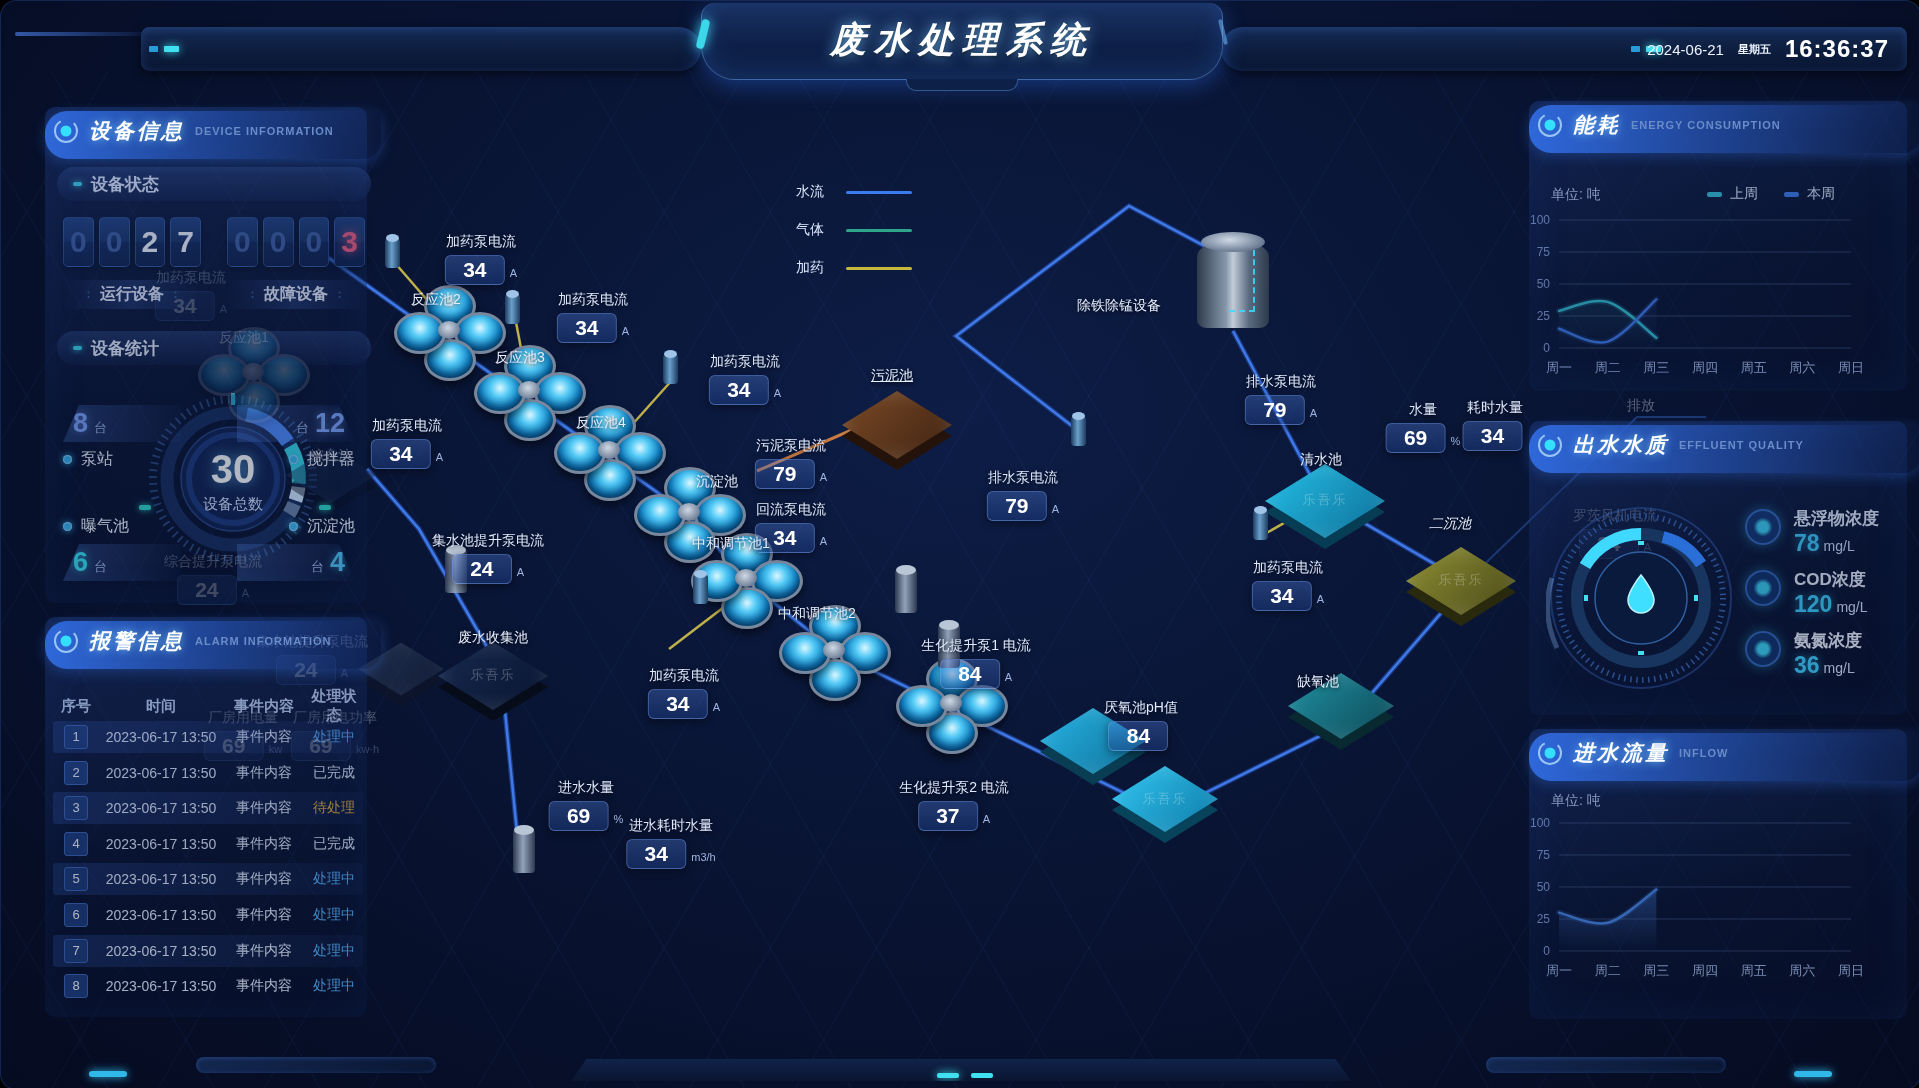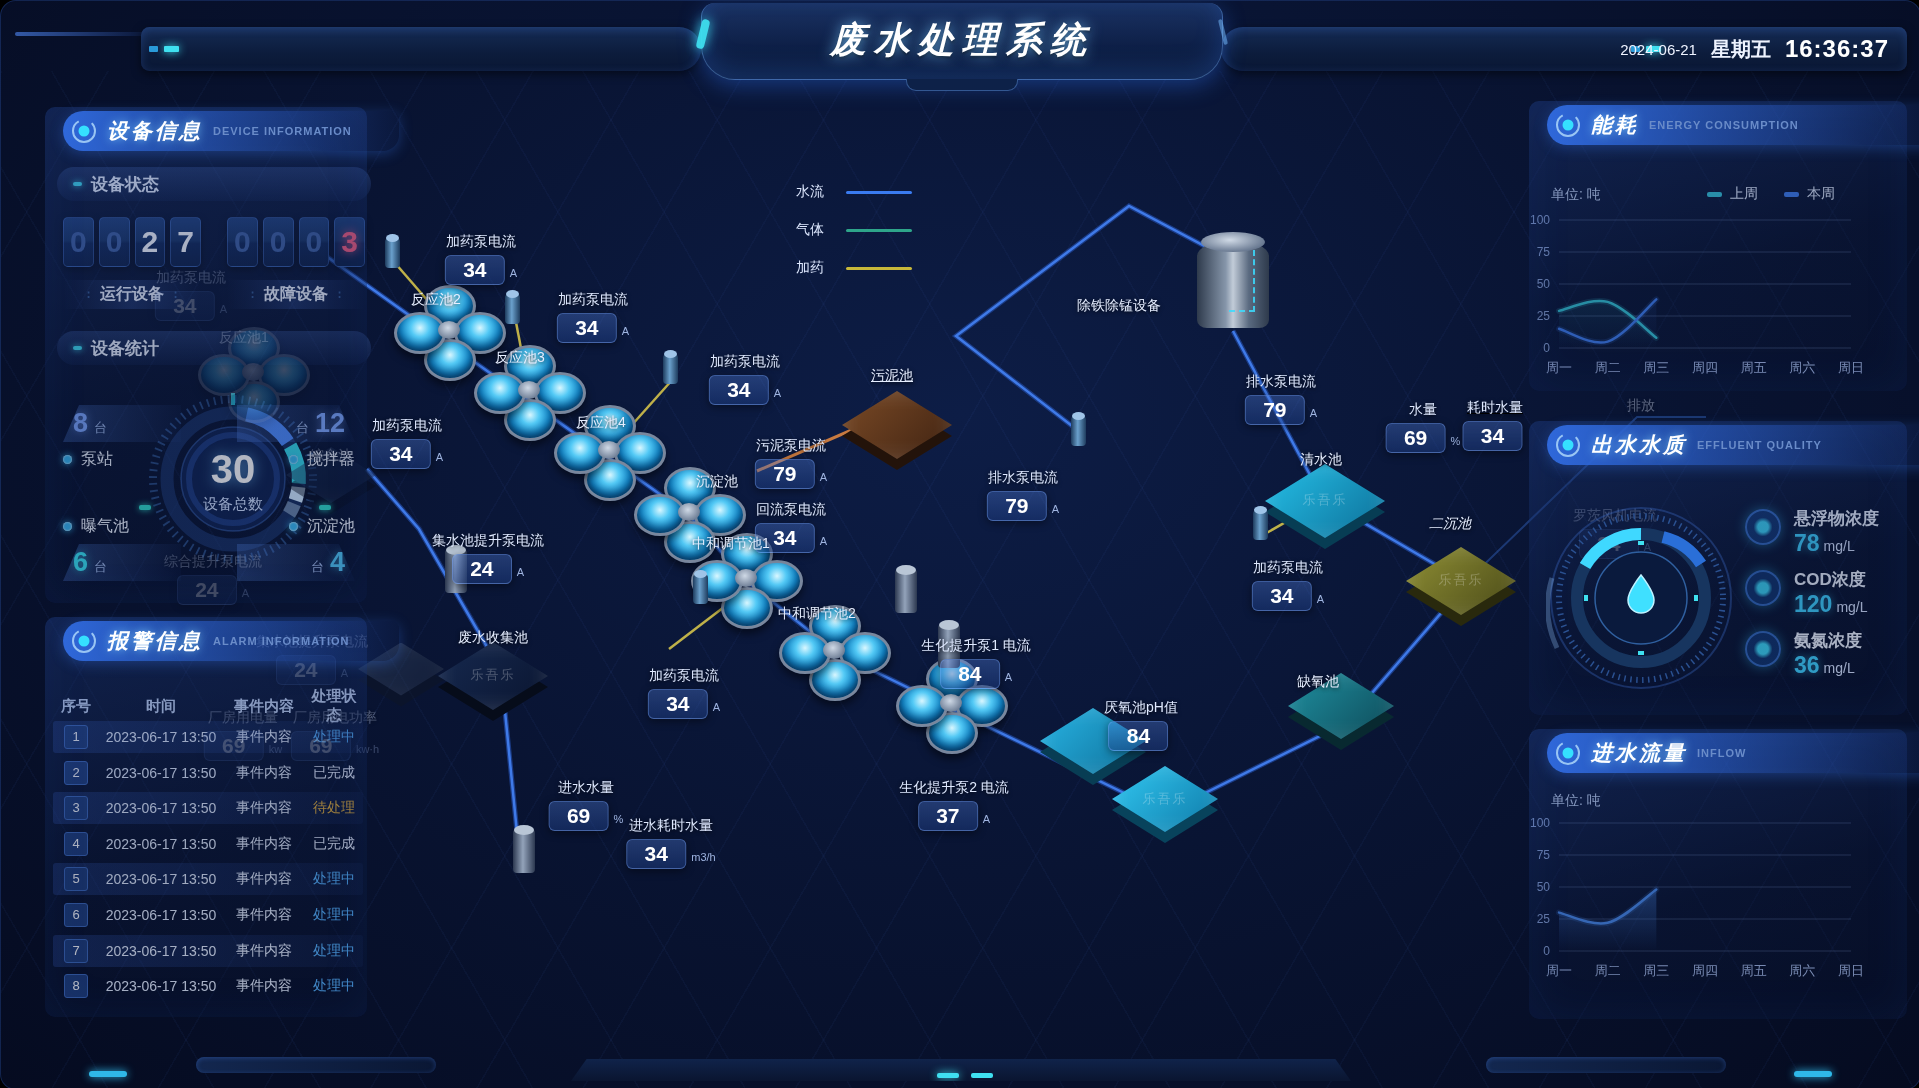--- a/index.html
+++ b/index.html
@@ -22,30 +22,30 @@
     background:linear-gradient(180deg,#1a3263 0%,#0e2048 55%,#0a1836 100%);
     border:1px solid rgba(110,170,255,.45);border-top:none;
     border-radius:14px 14px 34px 34px;
     box-shadow:0 6px 22px rgba(50,120,255,.35), inset 0 -10px 24px rgba(60,130,255,.22);}
   #title-pill:before{content:"";position:absolute;left:-3px;top:16px;width:8px;height:30px;background:#3fe0f0;border-radius:4px;transform:rotate(14deg);box-shadow:0 0 12px #3fe0f0;opacity:.95}
   #title-pill:after{content:"";content:"";position:absolute;right:-3px;top:16px;width:4px;height:26px;background:rgba(120,190,255,.5);border-radius:4px;transform:rotate(-14deg)}
   #page-title{width:100%;text-align:center;line-height:74px;font-size:36px;font-weight:900;font-style:italic;color:#fff;letter-spacing:8px;text-shadow:0 0 14px rgba(120,200,255,.8),0 2px 3px rgba(0,0,0,.6)}
   #title-notch{position:absolute;left:905px;top:78px;width:110px;height:11px;background:#0d2148;border:1px solid rgba(110,170,255,.4);border-top:none;border-radius:0 0 10px 10px;z-index:8}
   #datetime{position:absolute;right:18px;top:0;height:44px;display:flex;align-items:center;gap:14px;z-index:8;color:#eef3ff}
   #datetime .d{font-size:15px;font-weight:400}
-  #datetime .w{font-size:20px;font-weight:700}
+  #datetime .w{font-size:11px;font-weight:700}
   #datetime .t{font-size:24px;font-weight:800;letter-spacing:1px;color:#fff}
   
   .panel{position:absolute;z-index:6;border-radius:10px;
     background:linear-gradient(165deg, rgba(32,60,126,.40), rgba(12,26,62,.34) 55%, rgba(8,18,46,.26));
     box-shadow:inset 0 0 46px rgba(40,90,200,.10);}
-  .p-head{position:absolute;left:0;top:4px;height:40px;display:flex;align-items:center;gap:10px;padding:0 16px 0 8px;z-index:2;
+  .p-head{position:absolute;left:0;top:4px;height:40px;display:flex;align-items:center;gap:10px;padding:0 16px 8px 8px;z-index:2;
     border-radius:22px 8px 18px 22px;
     background:linear-gradient(90deg,#2f68da 0%, rgba(46,102,216,.58) 42%, rgba(28,64,150,.10) 100%);
-    box-shadow:0 3px 14px rgba(60,130,255,.30);margin-left:18px;}
+    box-shadow:0 3px 14px rgba(60,130,255,.30);}
   .p-title{font-size:21px;font-weight:800;font-style:italic;color:#fff;letter-spacing:3px;text-shadow:0 0 10px rgba(130,210,255,.8)}
   .p-sub{font-size:11px;color:#6a8cc9;letter-spacing:1px;font-weight:700}
   .hicon{width:26px;height:26px;flex:0 0 auto}
   .section-bar{position:absolute;height:34px;border-radius:17px;display:flex;align-items:center;padding-left:16px;gap:9px;
     background:linear-gradient(180deg, rgba(96,146,246,.24), rgba(42,82,172,.10));
     color:#eef4ff;font-size:17px;font-weight:700;z-index:2}
   .section-bar:before{content:"";width:9px;height:4px;background:#3fe0f0;border-radius:2px;box-shadow:0 0 6px #3fe0f0}
   
   .counter{position:absolute;width:138px;z-index:2}
   .digits{display:flex;gap:5px;justify-content:center}
@@ -700,21 +700,21 @@
           <span class="un">A</span>
         </div></div>
       <div class="chip" style="left: 1287px; top: 558px;"><div class="lb">加药泵电流</div><div class="val">
           <span class="box">34</span>
           <span class="un">A</span>
         </div></div>
       <div class="chip" style="left: 1422px; top: 400px;"><div class="lb">水量</div><div class="val">
           <span class="box">69</span>
           <span class="un">%</span>
         </div></div>
-      <div class="chip" style="left: 1494px; top: 398px; text-decoration: underline;"><div class="lb">耗时水量</div><div class="val">
+      <div class="chip" style="left: 1494px; top: 398px;"><div class="lb">耗时水量</div><div class="val">
           <span class="box">34</span>
           <span class="un"></span>
         </div></div>
       <div class="chip" style="left: 975px; top: 636px;"><div class="lb">生化提升泵1 电流</div><div class="val">
           <span class="box">84</span>
           <span class="un">A</span>
         </div></div>
       <div class="chip" style="left: 1140px; top: 698px;"><div class="lb">厌氧池pH值</div><div class="val">
           <span class="box">84</span>
           <span class="un"></span>

